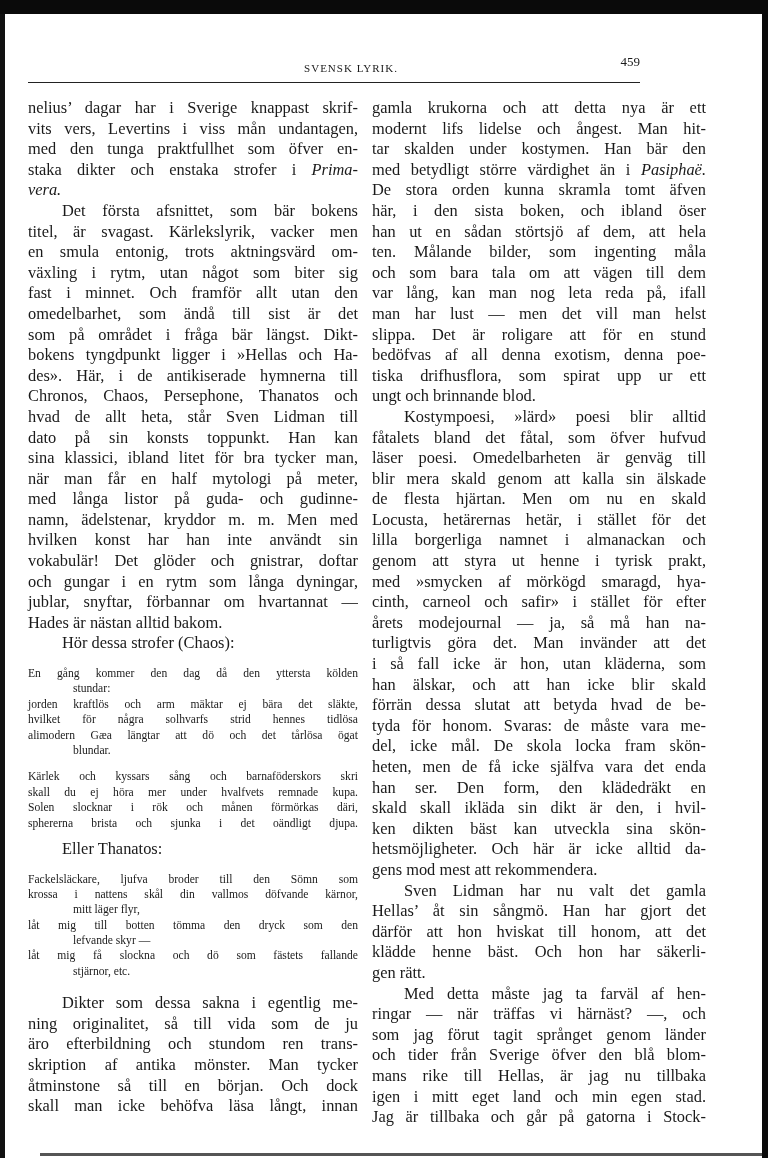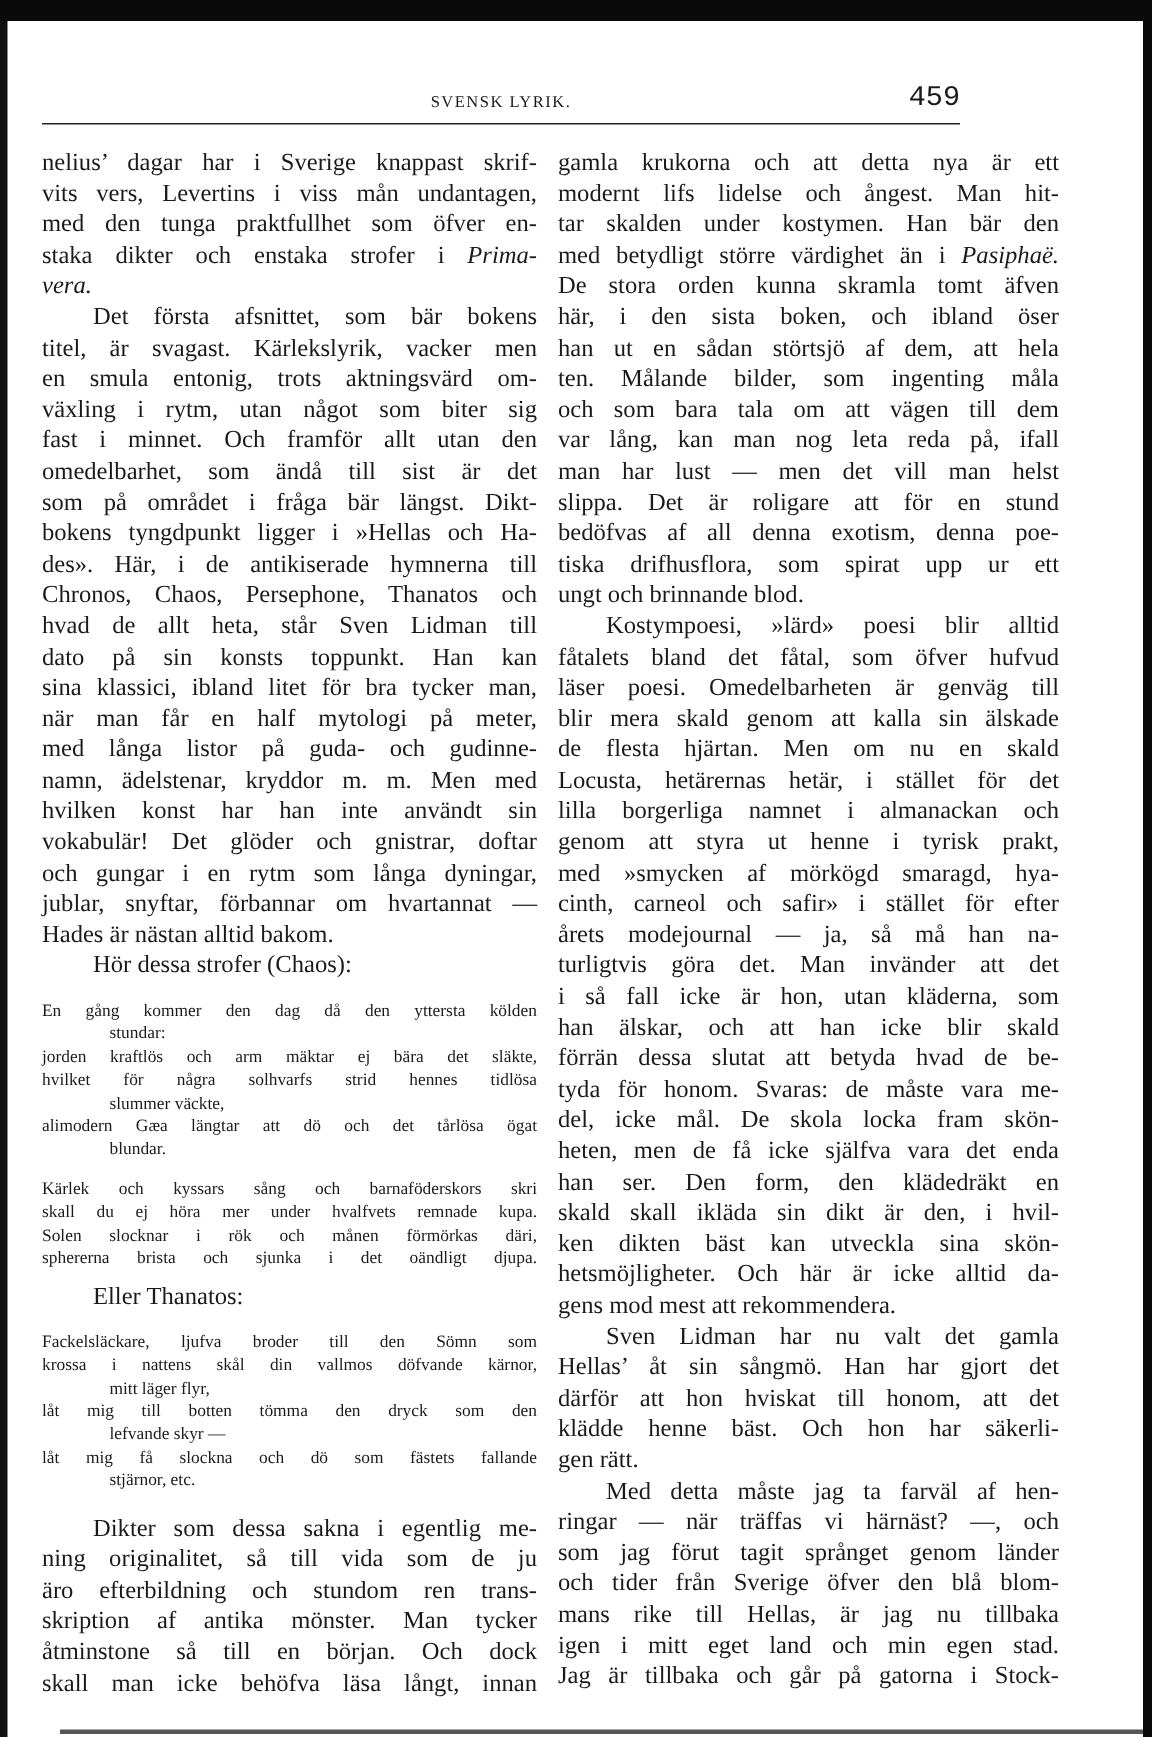--- a/index.html
+++ b/index.html
@@ -11,26 +11,26 @@
     .scan-top { position: absolute; left: 0; top: 0; width: 768px; height: 14px; background: #0a0a0a; }
     .scan-left { position: absolute; left: 0; top: 14px; width: 5px; height: 1144px; background: #111; }
     .scan-right { position: absolute; left: 762px; top: 0; width: 6px; height: 1158px; background: #0a0a0a; }
     .scan-bottom { position: absolute; left: 40px; top: 1153px; width: 722px; height: 3px; background: #555; }
 
     .running-head {
       position: absolute; left: 28px; top: 50px; width: 612px; height: 32px;
       border-bottom: 1px solid #222;
     }
     .rh-title {
-      position: absolute; left: 0; width: 100%; top: 12px; text-align: center;
+      position: absolute; left: 17px; width: 100%; top: 12px; text-align: center;
       font-family: "Liberation Serif", serif; font-size: 11px; letter-spacing: 1px;
     }
     .rh-page {
       position: absolute; right: 0; top: 4px;
-      font-family: Liberation Mono, monospace; font-size: 19px;
+      font-family: Liberation Serif, serif; font-size: 13px;
     }
 
     .col { position: absolute; top: 98px; font-family: "Liberation Serif", serif; }
     .col-left { left: 28px; width: 330px; }
     .col-right { left: 372px; width: 334px; }
 
     .line {
       display: block; height: 20.6px; line-height: 20.6px; font-size: 16.4px;
       text-align: justify; text-align-last: justify; white-space: nowrap;
     }
@@ -94,21 +94,20 @@
     <span class="line last">Hades är nästan alltid bakom.</span>
   </div>
 
   <span class="line indent last">Hör dessa strofer (Chaos):</span>
 
   <div class="poem">
     <span class="pline">En gång kommer den dag då den yttersta kölden</span>
     <span class="pline cont">stundar:</span>
     <span class="pline">jorden kraftlös och arm mäktar ej bära det släkte,</span>
     <span class="pline">hvilket för några solhvarfs strid hennes tidlösa</span>
-    <span class="pline cont">slummer väckte,</span>
     <span class="pline">alimodern Gæa längtar att dö och det tårlösa ögat</span>
     <span class="pline cont">blundar.</span>
     <div class="stanza-gap"></div>
     <span class="pline">Kärlek och kyssars sång och barnaföderskors skri</span>
     <span class="pline">skall du ej höra mer under hvalfvets remnade kupa.</span>
     <span class="pline">Solen slocknar i rök och månen förmörkas däri,</span>
     <span class="pline">sphererna brista och sjunka i det oändligt djupa.</span>
   </div>
 
   <span class="line indent last caption">Eller Thanatos:</span>

